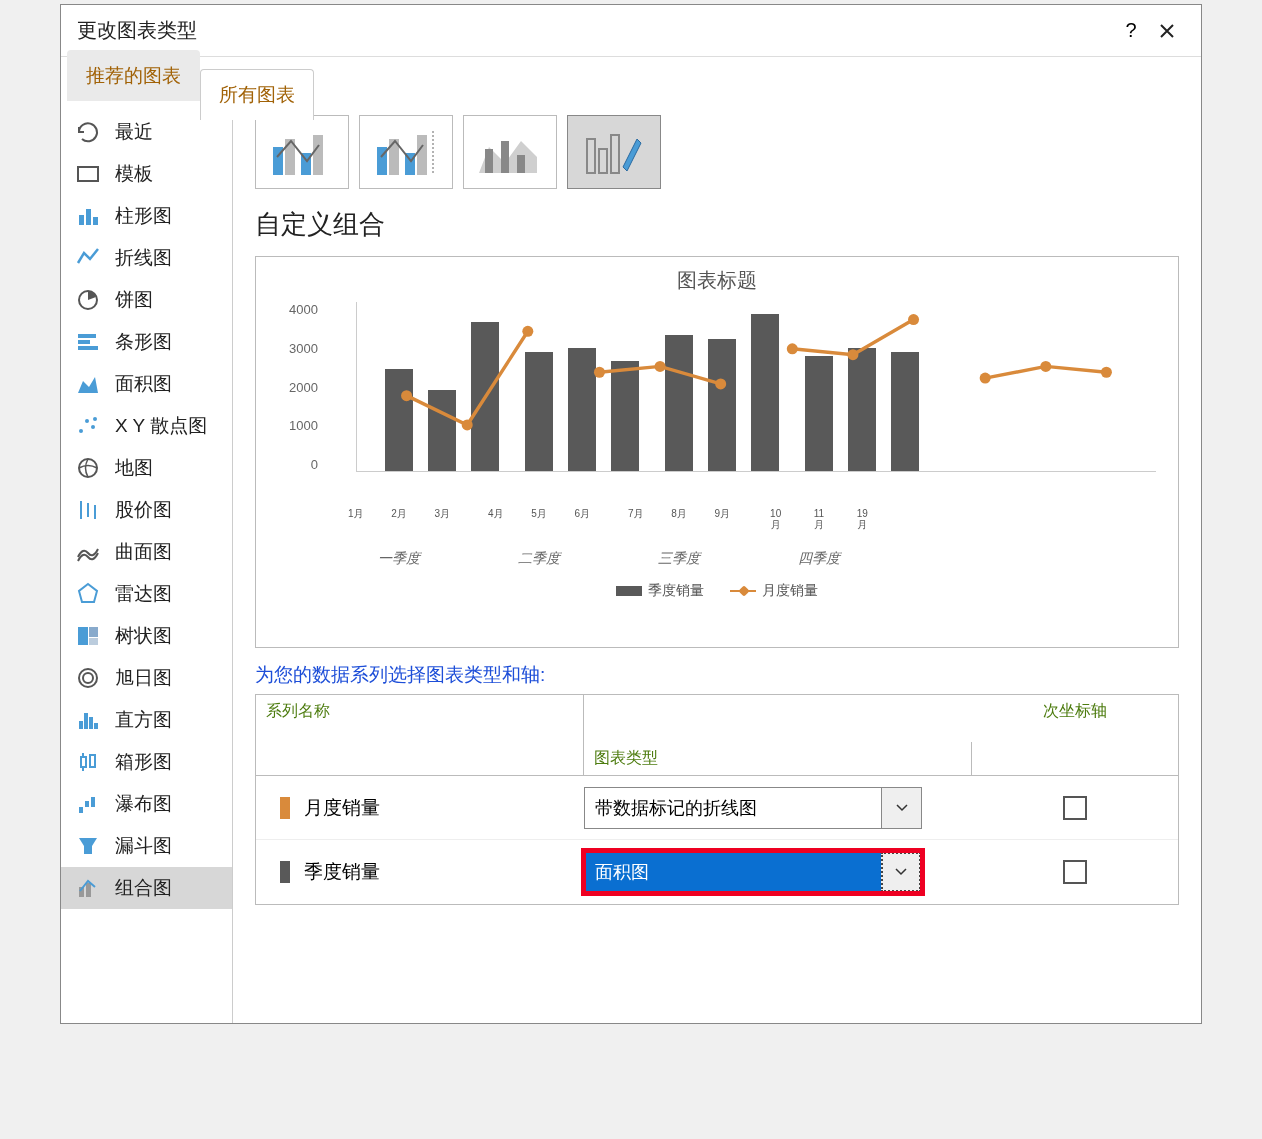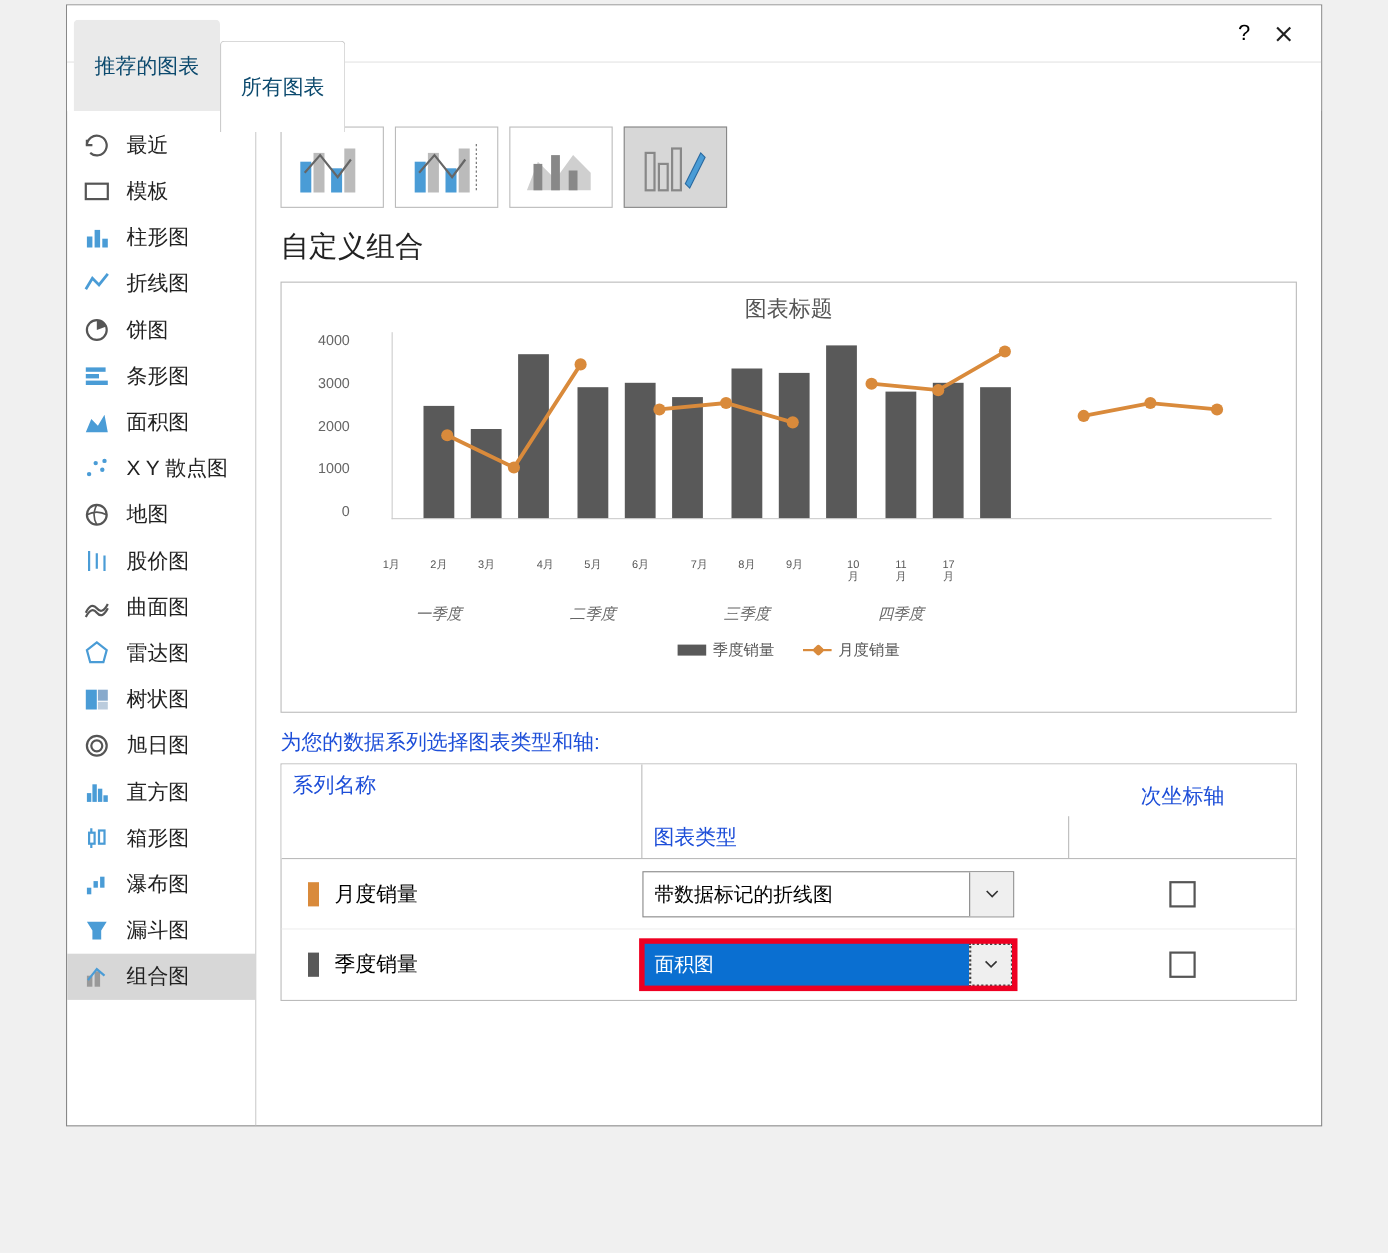--- a/index.html
+++ b/index.html
@@ -10,21 +10,21 @@
 }
 .titlebar {
   height: 52px; display: flex; align-items: center; padding: 0 16px;
   border-bottom: 1px solid #ddd; background: #fff;
 }
 .titlebar .title { font-size: 20px; color: #222; font-weight: 400; }
 .titlebar .spacer { flex: 1; }
 .titlebar .btn { width: 36px; height: 36px; display: flex; align-items: center; justify-content: center; font-size: 20px; cursor: pointer; }
 .tabs { display: flex; padding-left: 6px; background: #fff; height: 44px; align-items: flex-end; }
 .tab {
-  padding: 28px 18px; font-size: 19px; color: #0c4a6e; border: 1px solid transparent;
+  padding: 12px 18px; font-size: 19px; color: #a16207; border: 1px solid transparent;
   border-bottom: none; cursor: pointer; background: #eaeaea; border-radius: 4px 4px 0 0;
 }
 .tab.active { background: #fff; border-color: #ccc; position: relative; top: 19px; }
 .body { display: flex; height: calc(100% - 96px); }
 .sidebar {
   width: 172px; border-right: 1px solid #ccc; padding: 10px 0; overflow-y: auto;
 }
 .sb-item {
   display: flex; align-items: center; height: 42px; padding: 0 14px; gap: 14px;
   font-size: 19px; color: #222; cursor: pointer;
@@ -56,22 +56,22 @@
 .x-q { width: 130px; text-align: center; font-size: 14px; color: #666; font-style: italic; }
 .legend { display: flex; justify-content: center; gap: 26px; margin-top: 14px; font-size: 14px; color: #555; }
 .leg-item { display: flex; align-items: center; gap: 6px; }
 .swatch-bar { width: 26px; height: 10px; background: #595959; }
 .swatch-line { width: 26px; height: 10px; position: relative; }
 .swatch-line::before { content: ""; position: absolute; top: 4px; left: 0; right: 0; height: 2px; background: #d98a3b; }
 .swatch-line::after { content: ""; position: absolute; top: 1px; left: 10px; width: 8px; height: 8px; background: #d98a3b; border-radius: 2px; transform: rotate(45deg); }
 .series-label { font-size: 19px; color: #1d4ed8; margin: 14px 0 6px; }
 .series-table { border: 1px solid #bbb; }
 .st-header { display: flex; border-bottom: 1px solid #bbb; background: #fff; }
-.st-h-cell { padding: 6px 10px; font-size: 19px; color: #1d4ed8; border-right: 1px solid #bbb; }
-.st-h-cell:last-child { border-right: none; margin-top: 10px; }
+.st-h-cell { padding: 6px 10px; font-size: 16px; color: #4d7c0f; border-right: 1px solid #bbb; }
+.st-h-cell:last-child { border-right: none; }
 .col-name { width: 328px; }
 .col-type { width: 388px; margin-top: 47px; }
 .col-axis { flex: 1; text-align: center; }
 .st-row { display: flex; align-items: center; height: 64px; border-bottom: 1px solid #eee; }
 .st-row:last-child { border-bottom: none; }
 .sr-name { width: 328px; display: flex; align-items: center; gap: 14px; padding-left: 24px; font-size: 19px; }
 .sr-swatch { width: 10px; height: 22px; }
 .sr-type { width: 388px; display: flex; align-items: center; }
 .sr-axis { flex: 1; display: flex; justify-content: center; align-items: center; }
 .dropdown { display: flex; width: 338px; height: 42px; border: 1px solid #888; }
@@ -390,21 +390,21 @@
             <div class="x-month-group" style="margin-left: 10px;">
               <span>7月</span>
               <span>8月</span>
               <span>9月</span>
             </div>
             <div class="x-month-group" style="margin-left: 10px;">
               <span>10
 月</span>
               <span>11
 月</span>
-              <span>17
+              <span>19
 月</span>
             </div>
           </div>
         <div class="x-quarters" id="xquarters">
             <div class="x-q" style="margin-left: 10px;">一季度</div>
             <div class="x-q" style="margin-left: 10px;">二季度</div>
             <div class="x-q" style="margin-left: 10px;">三季度</div>
             <div class="x-q" style="margin-left: 10px;">四季度</div>
           </div>
         <div class="legend">

